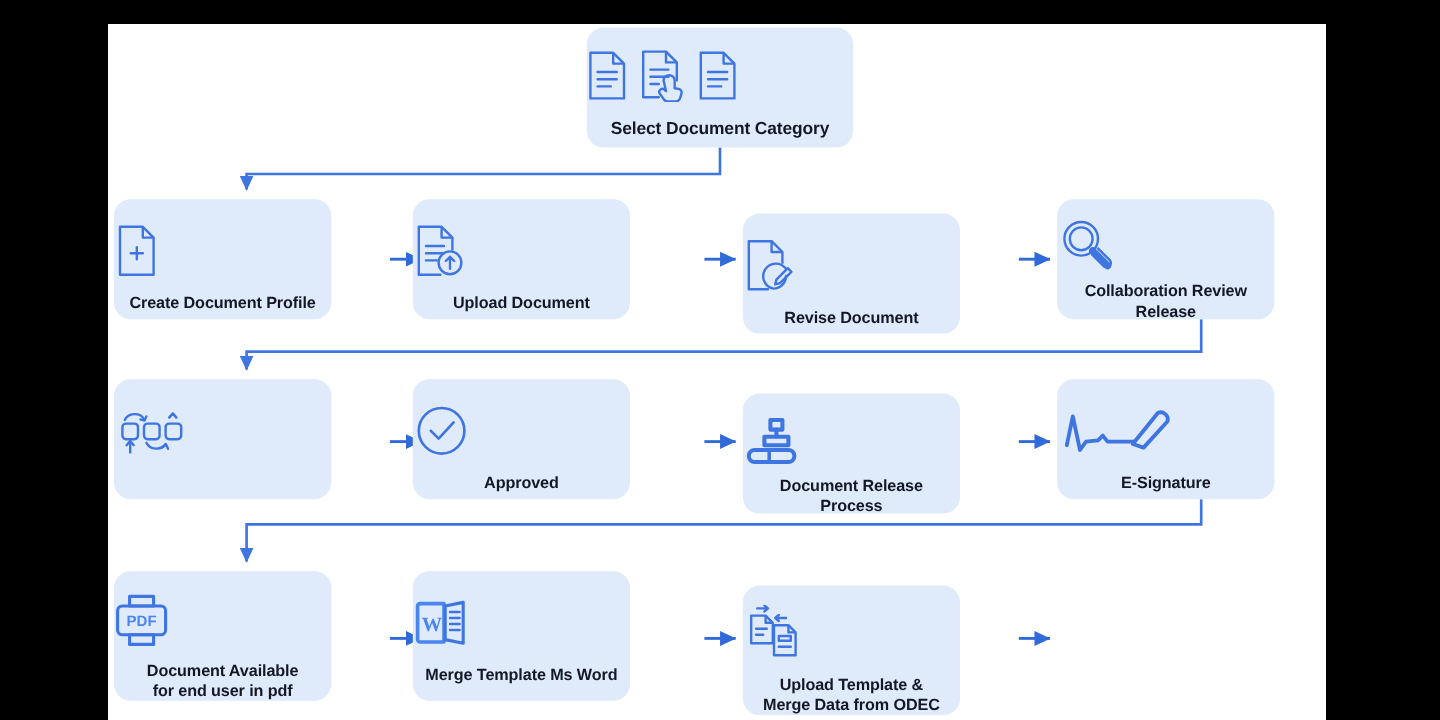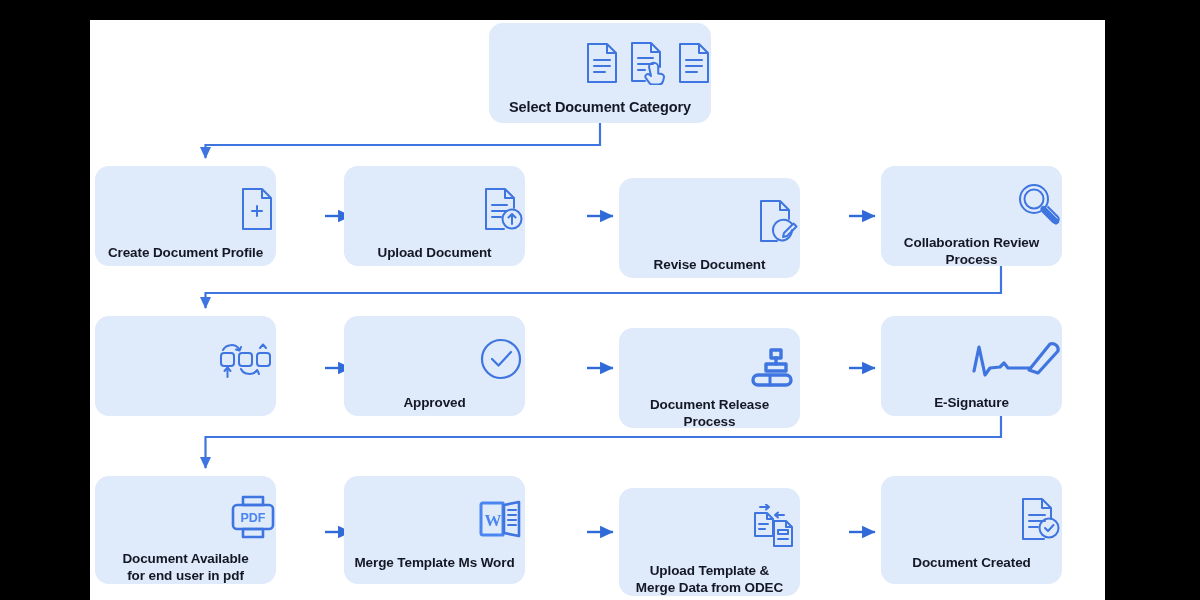--- a/index.html
+++ b/index.html
@@ -46,21 +46,21 @@
     border-radius: 14px;
     box-sizing: border-box;
     display: flex;
     flex-direction: column;
     align-items: center;
     justify-content: flex-start;
   }
   .node .icon-wrap {
     display: flex;
     align-items: center;
-    justify-content: flex-end;
+    justify-content: flex-start;
     width: 100%;
   }
   .node .node-label {
     color: #141824;
     font-family: "Liberation Sans", sans-serif;
     font-weight: bold;
     font-size: 13.5px;
     line-height: 17px;
     text-align: center;
     white-space: pre-line;
@@ -205,21 +205,21 @@
   <div class="node row-node r1 c4">
     <div class="icon-wrap">
       <svg width="48" height="48" viewBox="0 0 48 48">
         <circle class="stroke-blue" cx="20" cy="19" r="14" stroke-width="2"></circle>
         <circle class="stroke-blue" cx="20" cy="19" r="9.5" stroke-width="2"></circle>
         <path class="stroke-blue" d="M29.5,29 L42,41.5" stroke-width="6" stroke-linecap="round" stroke="#dfeafb"></path>
         <path class="stroke-blue" d="M29,28.5 L41.5,41" stroke-width="2" stroke-linecap="round"></path>
         <path class="stroke-blue" d="M33.5,26.5 L44,37 a3.6,3.6 0 0 1 -5,5 L28.5,31.5" stroke-width="2" stroke-linejoin="round"></path>
       </svg>
     </div>
-    <div class="node-label">Collaboration Review Process</div>
+    <div class="node-label">Collaboration Review Release</div>
   </div>
 
   <div class="node row-node r2 c1">
     <div class="icon-wrap">
       <svg width="62" height="48" viewBox="0 0 62 48">
         <rect class="stroke-blue" x="7" y="18" width="13" height="13" rx="3" stroke-width="2"></rect>
         <rect class="stroke-blue" x="25" y="18" width="13" height="13" rx="3" stroke-width="2"></rect>
         <rect class="stroke-blue" x="43" y="18" width="13" height="13" rx="3" stroke-width="2"></rect>
         <path class="stroke-blue" d="M9,15 a9,8 0 0 1 16,-1" stroke-width="2" stroke-linecap="round"></path>
         <path class="stroke-blue" d="M27,12 L25.5,15.5 L22,14.5" stroke-width="2" stroke-linecap="round" stroke-linejoin="round"></path>
@@ -301,25 +301,13 @@
         <path class="stroke-blue" d="M26,17 h12 l6,6 v19 h-18 z" stroke-width="2" stroke-linejoin="round"></path>
         <path class="stroke-blue" d="M38,17 v6 h6" stroke-width="2" stroke-linejoin="round"></path>
         <path class="stroke-blue" d="M30,26 h10 v4 h-10 z" stroke-width="2" stroke-linejoin="round"></path>
         <path class="stroke-blue" d="M30,35 h10" stroke-width="2" stroke-linecap="round"></path>
       </svg>
     </div>
     <div class="node-label two-line">Upload Template &amp;
 Merge Data from ODEC</div>
   </div>
 
-  <div class="node row-node r3 c4">
-    <div class="icon-wrap">
-      <svg width="44" height="48" viewBox="0 0 44 48">
-        <path class="stroke-blue" d="M5,4 H24 L33,13 V24 M5,4 V44 H26" stroke-width="2" stroke-linejoin="round" stroke-linecap="round"></path>
-        <path class="stroke-blue" d="M24,4 V13 H33" stroke-width="2" stroke-linejoin="round"></path>
-        <path class="stroke-blue" d="M11,20 H27 M11,26 H27 M11,32 H20" stroke-width="2" stroke-linecap="round"></path>
-        <circle class="stroke-blue" cx="31" cy="33" r="9.5" stroke-width="2"></circle>
-        <path class="stroke-blue" d="M27,33 L30,36 L35.5,30" stroke-width="2" stroke-linecap="round" stroke-linejoin="round"></path>
-      </svg>
-    </div>
-    <div class="node-label">Document Created</div>
-  </div>
 </div>
 
 </body></html>

